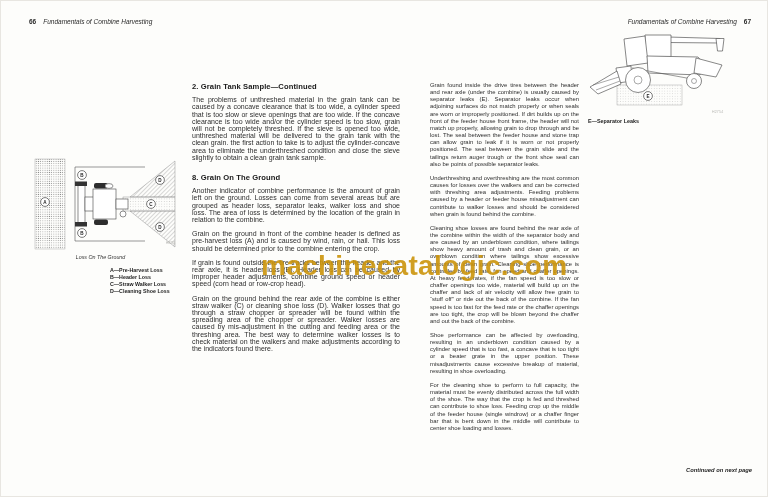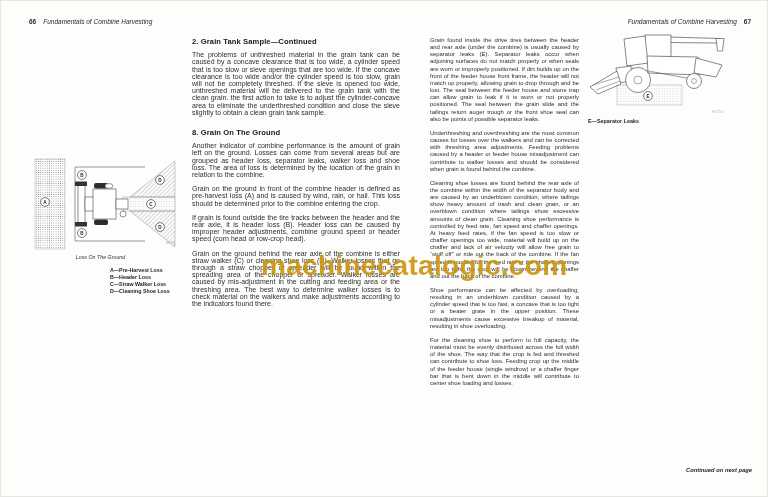--- a/index.html
+++ b/index.html
@@ -15,21 +15,21 @@
   }
   
   .running-head{position:absolute;top:18px;font-size:6.5px;color:#2a2a2a;white-space:nowrap;}
   .rh-left{left:29px;}
   .rh-right{right:17px;text-align:right;}
   .pageno{font-weight:bold;font-style:normal;}
   .rh-left .pageno{margin-right:7px;}
   .rh-right .pageno{margin-left:7px;}
   .rh-title{font-style:italic;}
   
-  .col{position:absolute;text-align:justify;}
+  .col{position:absolute;text-align:justify;margin-top:45px;}
   .col p{margin:0 0 7px 0;}
   .lcol{left:192px;top:38px;width:208px;font-size:7px;line-height:7.2px;}
   .rcol{left:430px;top:37px;width:149px;font-size:5.9px;line-height:7.15px;}
   .sec-heading{
     font-size:7.6px;font-weight:bold;color:#191919;text-align:left;
     margin:0 0 6px 0;letter-spacing:.1px;
   }
   .sec-heading.second{margin-top:13px;}
   
   .figure-left{position:absolute;left:33px;top:156px;width:153px;}

